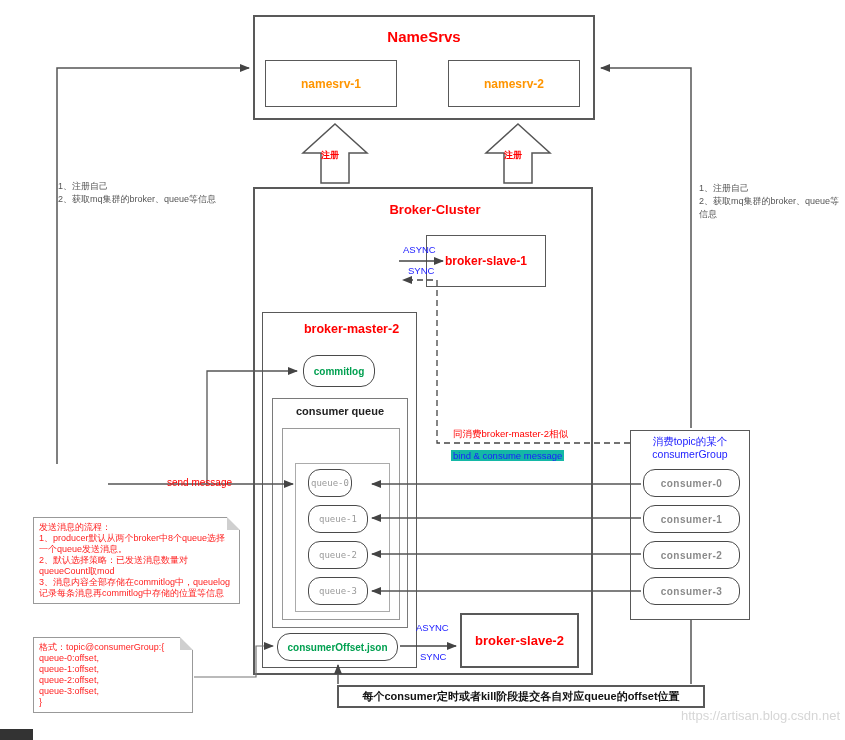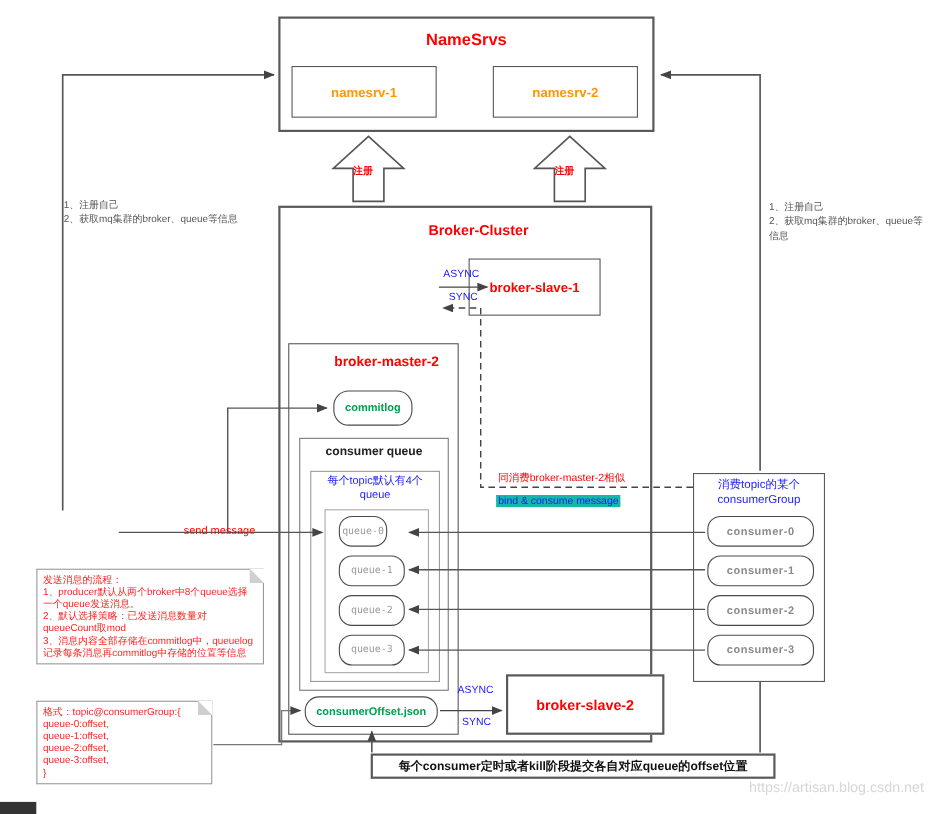--- a/index.html
+++ b/index.html
@@ -61,43 +61,41 @@
   <div class="lbl ctr red bold" style="left:262px;top:321px;width:155px;height:16px;font-size:12.5px;margin-left:12px;">broker-master-2</div>
 
   <div class="rbox" style="left:303px;top:355px;width:72px;height:32px;">
     <span class="green" style="font-size:10px;">commitlog</span>
   </div>
 
   <div class="box" style="left:272px;top:398px;width:136px;height:230px;border-color:#7a7a7a;"></div>
   <div class="lbl ctr bold" style="left:272px;top:404px;width:136px;height:14px;font-size:11px;color:#222;">consumer queue</div>
 
   <div class="box" style="left:282px;top:428px;width:118px;height:192px;border-color:#9a9a9a;"></div>
-  <div class="lbl ctr blue preline" style="left:282px;top:431px;width:118px;font-size:10px;line-height:13px;">每个topic默认有4个
-queue</div>
 
   <div class="box" style="left:295px;top:463px;width:95px;height:149px;border-color:#ababab;"></div>
 
   <div class="rbox" style="left:308px;top:469px;width:44px;height:28px;border-radius:12px;">
     <span class="qtext">queue-0</span>
   </div>
   <div class="rbox" style="left:308px;top:505px;width:60px;height:28px;border-radius:12px;">
     <span class="qtext">queue-1</span>
   </div>
   <div class="rbox" style="left:308px;top:541px;width:60px;height:28px;border-radius:12px;">
     <span class="qtext">queue-2</span>
   </div>
   <div class="rbox" style="left:308px;top:577px;width:60px;height:28px;border-radius:12px;">
     <span class="qtext">queue-3</span>
   </div>
 
   <div class="rbox" style="left:277px;top:633px;width:121px;height:28px;border-radius:13px;">
     <span class="green" style="font-size:10px;">consumerOffset.json</span>
   </div>
 
-  <div class="box ctr" style="left:460px;top:613px;width:144px;height:55px;border-width:2px;display:flex;">
+  <div class="box ctr" style="left:460px;top:613px;width:119px;height:55px;border-width:2px;display:flex;">
     <span class="red bold" style="font-size:13px;">broker-slave-2</span>
   </div>
   <div class="lbl blue online" style="left:416px;top:622px;font-size:9.5px;">ASYNC</div>
   <div class="lbl blue online" style="left:420px;top:651px;font-size:9.5px;">SYNC</div>
 
   <div class="lbl red online" style="left:167px;top:477px;font-size:10px;">send message</div>
 
   <div class="box" style="left:630px;top:430px;width:120px;height:190px;"></div>
   <div class="lbl ctr blue preline" style="left:630px;top:435px;width:120px;font-size:10.5px;line-height:13px;">消费topic的某个
 consumerGroup</div>

